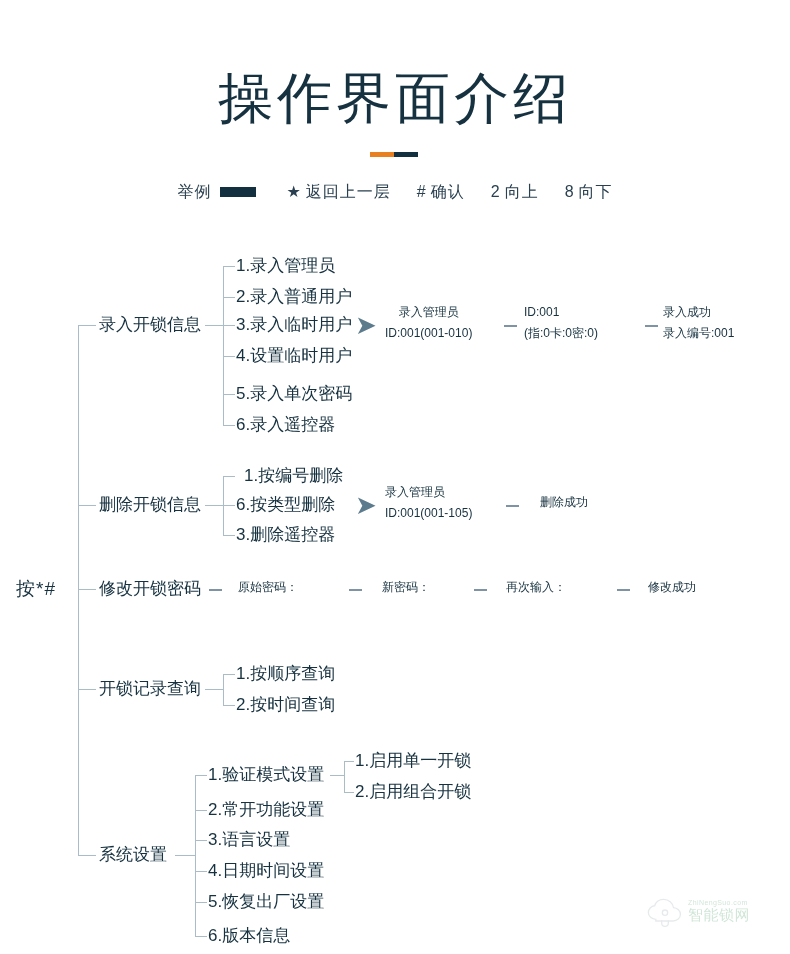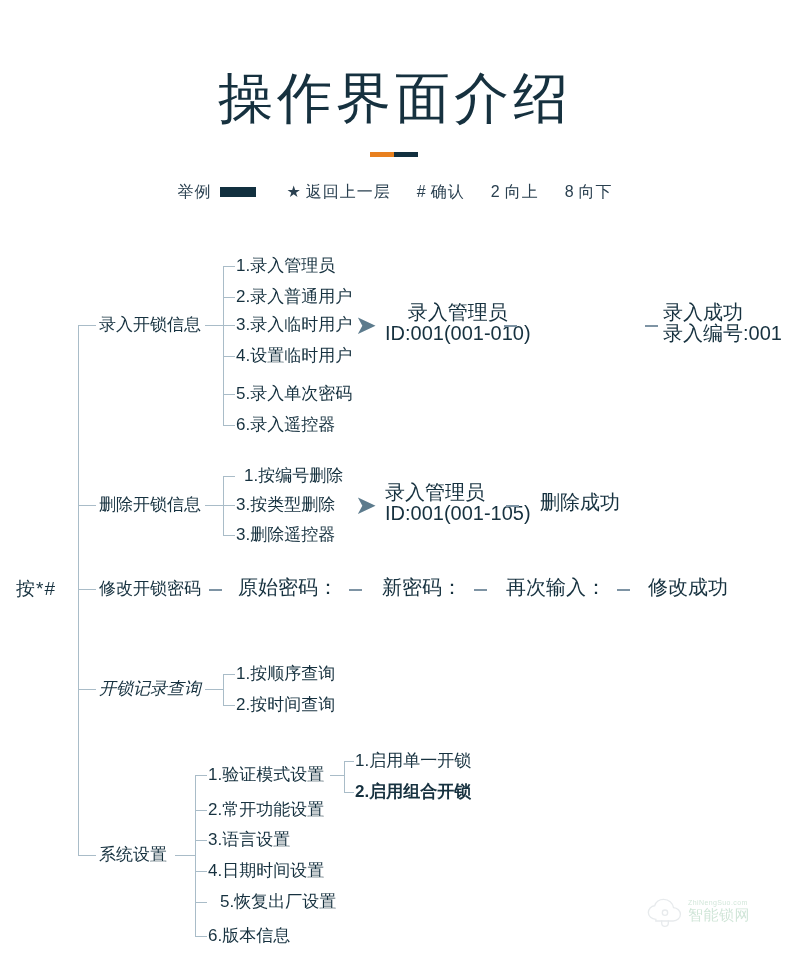--- a/index.html
+++ b/index.html
@@ -79,21 +79,21 @@
     height: 954px;
   }
   .node {
     position: absolute;
     font-size: 17px;
     line-height: 24px;
     white-space: nowrap;
     color: #16313f;
   }
   .node.small {
-    font-size: 20px;
+    font-size: 12px;
     line-height: 21px;
   }
   .node.two-line {
     line-height: 21px;
   }
   .node .ln { display: block; }
 
   .root-label {
     position: absolute;
     font-size: 19px;
@@ -218,35 +218,39 @@
   <div class="node" style="left:236px; top:382px;">5.录入单次密码</div>
   <div class="hline" style="left: 223px; top: 425px; width: 12px; background: rgb(169, 188, 200);"></div>
   <div class="node" style="left:236px; top:413px;">6.录入遥控器</div>
 
   <div class="chev" style="left:355px; top:312px;">➤</div>
   <div class="node small two-line" style="left:385px; top:302px; text-align:center;">
     <span class="ln">录入管理员</span>
     <span class="ln">ID:001(001-010)</span>
   </div>
   <div class="dash" style="left:504px; top:325px; width:13px;"></div>
+  <div class="node small two-line" style="left:524px; top:302px;">
+    <span class="ln">ID:001</span>
+    <span class="ln">(指:0卡:0密:0)</span>
+  </div>
   <div class="dash" style="left:645px; top:325px; width:13px;"></div>
   <div class="node small two-line" style="left:663px; top:302px;">
     <span class="ln">录入成功</span>
     <span class="ln">录入编号:001</span>
   </div>
 
   <div class="hline" style="left: 78px; top: 505px; width: 18px; background: rgb(169, 188, 200);"></div>
   <div class="node" style="left:99px; top:493px;">删除开锁信息</div>
   <div class="hline" style="left: 205px; top: 505px; width: 18px; background: rgb(169, 188, 200);"></div>
   <div class="vline" style="left: 223px; top: 476px; height: 59px; background: rgb(169, 188, 200);"></div>
 
   <div class="hline" style="left: 223px; top: 476px; width: 12px; background: rgb(169, 188, 200);"></div>
   <div class="node" style="left:244px; top:464px;">1.按编号删除</div>
   <div class="hline" style="left: 223px; top: 505px; width: 12px; background: rgb(169, 188, 200);"></div>
-  <div class="node" style="left:236px; top:493px;">3.按类型删除</div>
+  <div class="node" style="left:236px; top:493px;">6.按类型删除</div>
   <div class="hline" style="left: 223px; top: 535px; width: 12px; background: rgb(169, 188, 200);"></div>
   <div class="node" style="left:236px; top:523px;">3.删除遥控器</div>
 
   <div class="chev" style="left:355px; top:492px;">➤</div>
   <div class="node small two-line" style="left:385px; top:482px;">
     <span class="ln">录入管理员</span>
     <span class="ln">ID:001(001-105)</span>
   </div>
   <div class="dash" style="left:506px; top:505px; width:13px;"></div>
   <div class="node small" style="left:540px; top:492px;">删除成功</div>
@@ -255,21 +259,21 @@
   <div class="dash" style="left:209px; top:589px; width:13px;"></div>
   <div class="node small" style="left:238px; top:577px;">原始密码：</div>
   <div class="dash" style="left:349px; top:589px; width:13px;"></div>
   <div class="node small" style="left:382px; top:577px;">新密码：</div>
   <div class="dash" style="left:474px; top:589px; width:13px;"></div>
   <div class="node small" style="left:506px; top:577px;">再次输入：</div>
   <div class="dash" style="left:617px; top:589px; width:13px;"></div>
   <div class="node small" style="left:648px; top:577px;">修改成功</div>
 
   <div class="hline" style="left: 78px; top: 689px; width: 18px; background: rgb(169, 188, 200);"></div>
-  <div class="node" style="left:99px; top:677px;font-style:italic;">开锁记录查询</div>
+  <div class="node" style="left:99px; top:677px;">开锁记录查询</div>
   <div class="hline" style="left: 205px; top: 689px; width: 18px; background: rgb(169, 188, 200);"></div>
   <div class="vline" style="left: 223px; top: 674px; height: 31px; background: rgb(169, 188, 200);"></div>
 
   <div class="hline" style="left: 223px; top: 674px; width: 12px; background: rgb(169, 188, 200);"></div>
   <div class="node" style="left:236px; top:662px;">1.按顺序查询</div>
   <div class="hline" style="left: 223px; top: 705px; width: 12px; background: rgb(169, 188, 200);"></div>
   <div class="node" style="left:236px; top:693px;">2.按时间查询</div>
 
   <div class="hline" style="left: 78px; top: 855px; width: 18px; background: rgb(169, 188, 200);"></div>
   <div class="node" style="left:99px; top:843px;">系统设置</div>
@@ -278,30 +282,30 @@
 
   <div class="hline" style="left: 195px; top: 775px; width: 12px; background: rgb(169, 188, 200);"></div>
   <div class="node" style="left:208px; top:763px;">1.验证模式设置</div>
   <div class="hline" style="left: 195px; top: 810px; width: 12px; background: rgb(169, 188, 200);"></div>
   <div class="node" style="left:208px; top:798px;">2.常开功能设置</div>
   <div class="hline" style="left: 195px; top: 840px; width: 12px; background: rgb(169, 188, 200);"></div>
   <div class="node" style="left:208px; top:828px;">3.语言设置</div>
   <div class="hline" style="left: 195px; top: 871px; width: 12px; background: rgb(169, 188, 200);"></div>
   <div class="node" style="left:208px; top:859px;">4.日期时间设置</div>
   <div class="hline" style="left: 195px; top: 902px; width: 12px; background: rgb(169, 188, 200);"></div>
-  <div class="node" style="left:220px; top:890px;">5.恢复出厂设置</div>
+  <div class="node" style="left:208px; top:890px;">5.恢复出厂设置</div>
   <div class="hline" style="left: 195px; top: 936px; width: 12px; background: rgb(169, 188, 200);"></div>
   <div class="node" style="left:208px; top:924px;">6.版本信息</div>
 
   <div class="hline" style="left: 330px; top: 775px; width: 14px; background: rgb(169, 188, 200);"></div>
   <div class="vline" style="left: 344px; top: 761px; height: 31px; background: rgb(169, 188, 200);"></div>
   <div class="hline" style="left: 344px; top: 761px; width: 10px; background: rgb(169, 188, 200);"></div>
   <div class="node" style="left:355px; top:749px;">1.启用单一开锁</div>
   <div class="hline" style="left: 344px; top: 792px; width: 10px; background: rgb(169, 188, 200);"></div>
-  <div class="node" style="left:355px; top:780px;font-weight:bold;">2.启用组合开锁</div>
+  <div class="node" style="left:355px; top:780px;">2.启用组合开锁</div>
 
 </div>
 
 <div id="watermark">
   <span class="wm-mark">
     <svg viewBox="0 0 48 40" width="40" height="34" fill="none" stroke="currentColor" stroke-width="1.6">
       <path d="M13 30c-5 0-9-3.6-9-8.2 0-4.2 3.3-7.7 7.6-8.1C13 9.2 17.3 6 22.4 6c6 0 11 4.3 11.8 9.9 4.6.2 8.3 3.8 8.3 8.1 0 4.4-3.9 8-8.7 8H13z"></path>
       <path d="M20 31v3.5a4 4 0 0 0 8 0V31"></path>
       <circle cx="24" cy="22" r="3.2"></circle>
     </svg>

